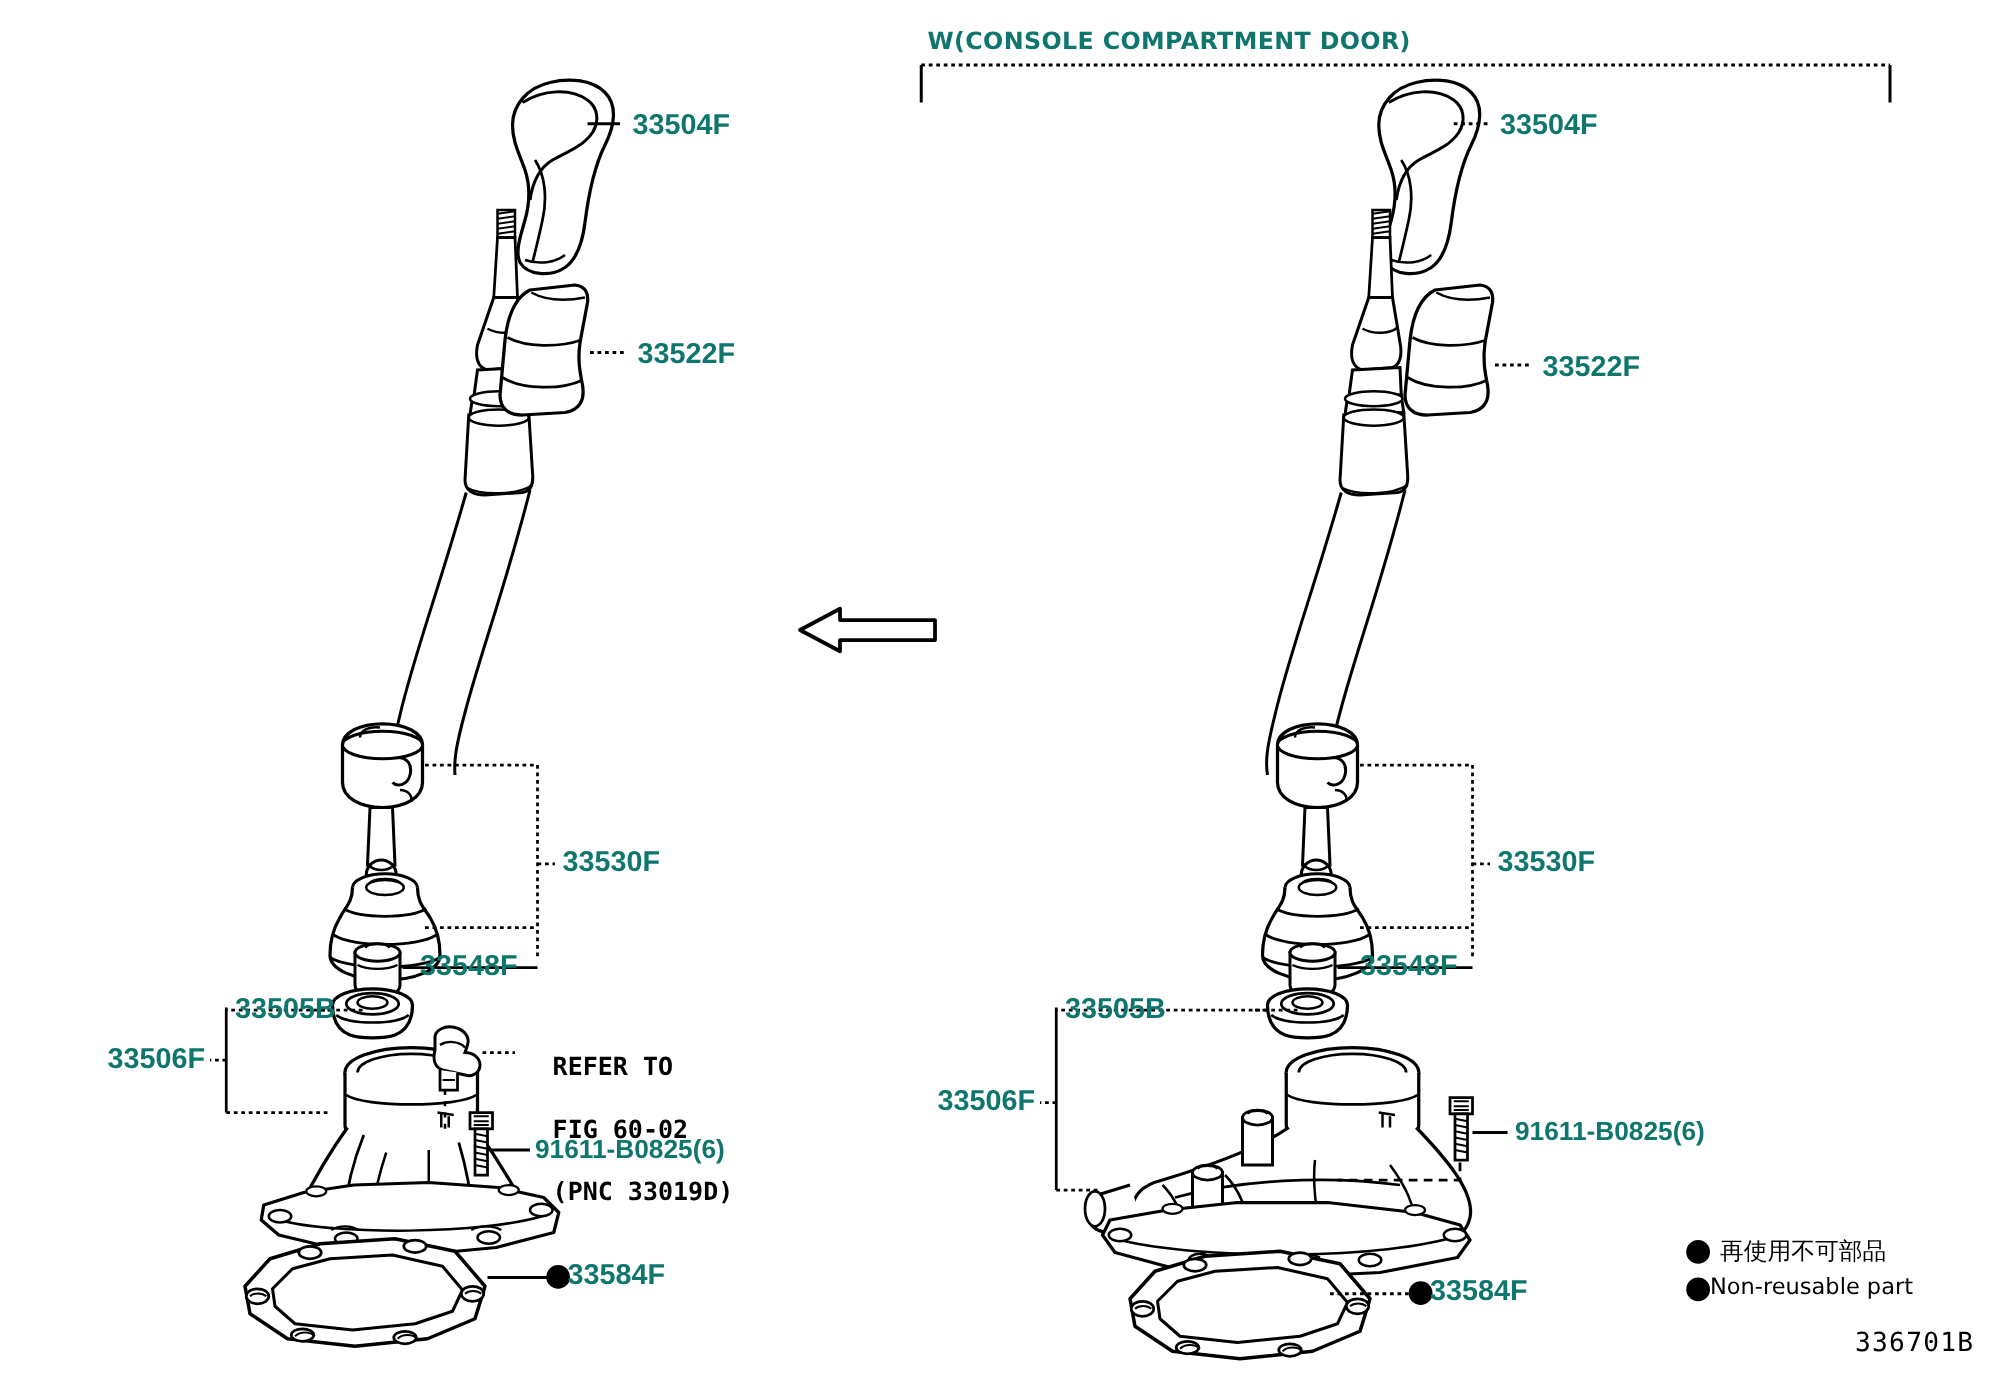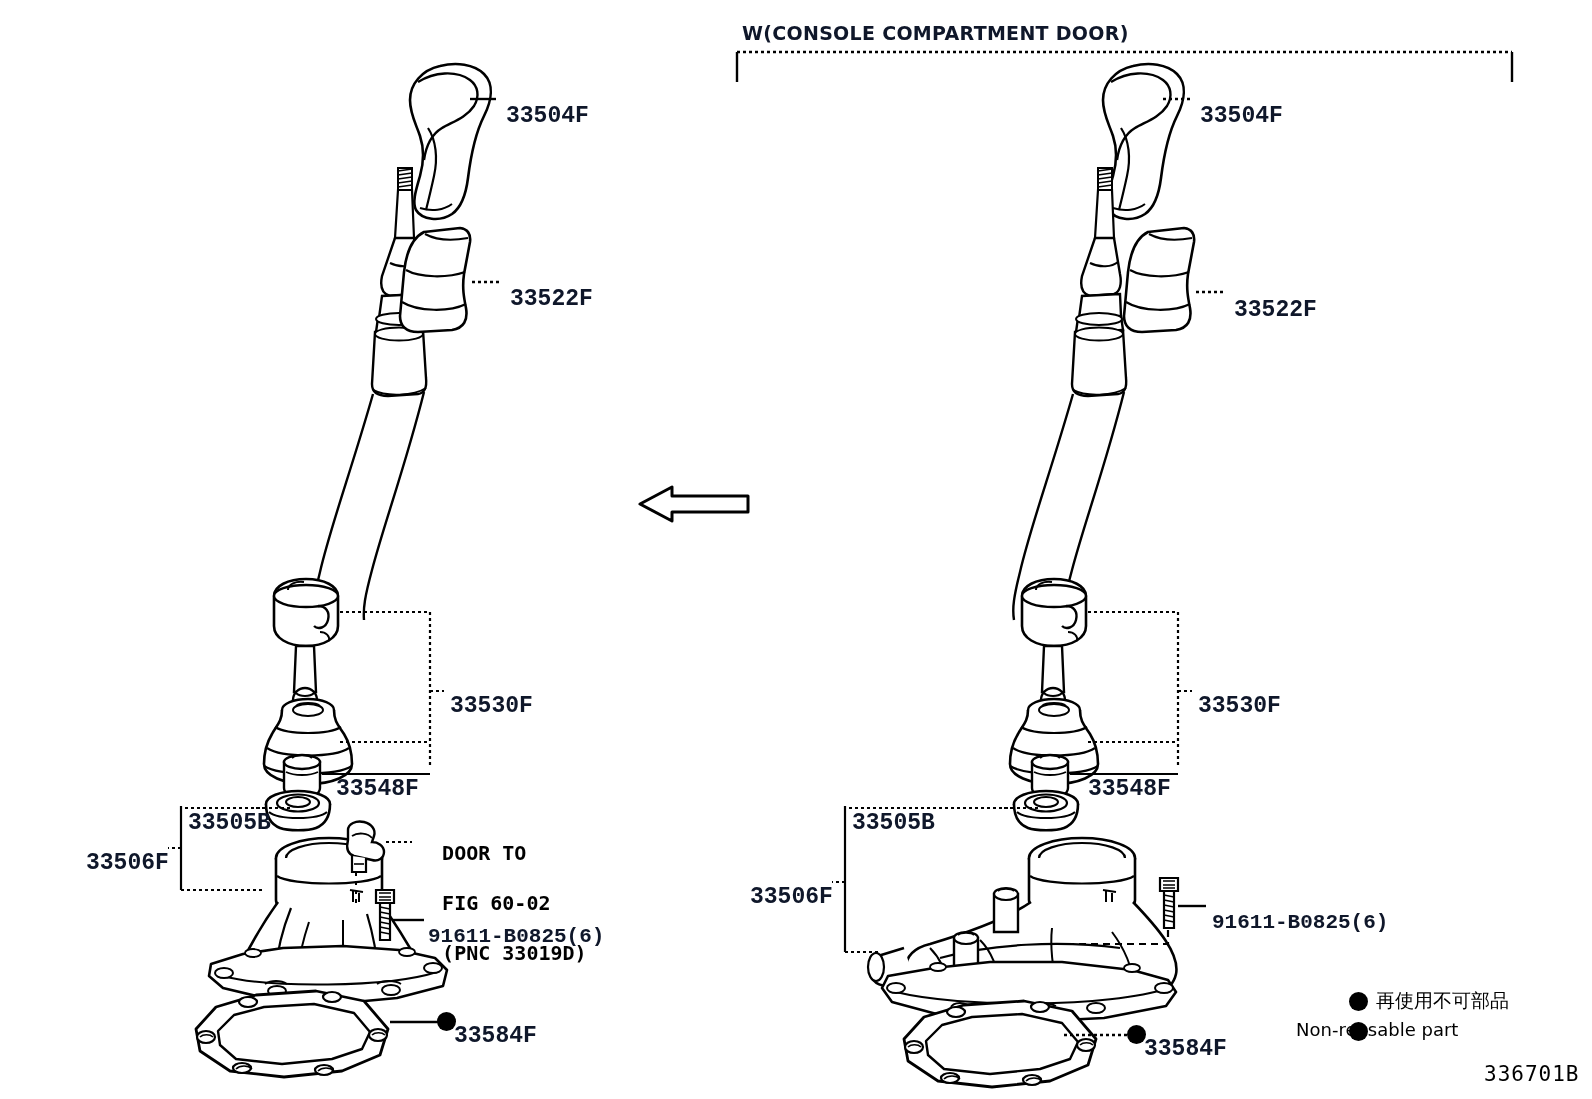--- a/index.html
+++ b/index.html
@@ -1,23 +1,23 @@
 <!DOCTYPE html>
 <html><head>
 <meta charset="utf-8">
 <style>
   html,body{margin:0;padding:0;background:#fff;}
   body{width:1592px;height:1099px;position:relative;overflow:hidden;
        font-family:"DejaVu Sans Mono","Liberation Mono",monospace;color:#000;}
   .diagram{position:absolute;left:0;top:0;width:1592px;height:1099px;}
-  .lbl{position:absolute;font-family:Liberation Mono, monospace;
-       font-weight:bold;font-size:23px;letter-spacing:0px;color:#0f172a;white-space:pre;margin-top:17px;}
+  .lbl{position:absolute;font-family:Liberation Sans, sans-serif;
+       font-weight:bold;font-size:23px;letter-spacing:0px;color:#0f766e;white-space:pre;}
   .lbl-sm{font-size:21px;}
   .hdr{position:absolute;font-family:"DejaVu Sans","Liberation Sans",sans-serif;
-       font-weight:bold;font-size:19px;letter-spacing:.3px;color:#0f172a;white-space:pre;}
+       font-weight:bold;font-size:19px;letter-spacing:.3px;color:#0f766e;white-space:pre;}
   .legend-jp{position:absolute;font-family:"DejaVu Sans","Liberation Sans",sans-serif;
        font-size:19px;font-weight:normal;white-space:pre;}
   .legend-en{position:absolute;font-family:"DejaVu Sans","Liberation Sans",sans-serif;
        font-size:18px;white-space:pre;}
   .figid{position:absolute;font-family:"DejaVu Sans Mono","Liberation Mono",monospace;
        font-size:21px;font-weight:normal;letter-spacing:1px;white-space:pre;}
   .refer{position:absolute;font-family:"DejaVu Sans Mono","Liberation Mono",monospace;
        font-weight:bold;font-size:20px;line-height:25px;white-space:pre;}
   .dot{position:absolute;border-radius:50%;background:#000;}
 </style>
@@ -295,32 +295,32 @@
 <div class="lbl" style="left:510px;top:269px;">33522F</div>
 <div class="lbl" style="left:450px;top:676px;">33530F</div>
 <div class="lbl" style="left:336px;top:759px;">33548F</div>
 <div class="lbl" style="left:188px;top:793px;">33505B</div>
 <div class="lbl" style="left:86px;top:833px;">33506F</div>
 <div class="lbl lbl-sm" style="left:428px;top:908px;">91611-B0825(6)</div>
 <span class="dot" style="left:437px;top:1012px;width:19px;height:19px;"></span>
 <div class="lbl" style="left:454px;top:1006px;">33584F</div>
 
 <div class="refer" style="left:418px;top:816px;">
-  <span>DOOR TO</span><br>
+  <span>REFER TO</span><br>
   <span>FIG 60-02</span><br>
   <span>(PNC 33019D)</span>
 </div>
 
 <div class="lbl" style="left:1200px;top:86px;">33504F</div>
 <div class="lbl" style="left:1234px;top:280px;">33522F</div>
 <div class="lbl" style="left:1198px;top:676px;">33530F</div>
 <div class="lbl" style="left:1088px;top:759px;">33548F</div>
 <div class="lbl" style="left:852px;top:793px;">33505B</div>
 <div class="lbl" style="left:750px;top:867px;">33506F</div>
 <div class="lbl lbl-sm" style="left:1212px;top:894px;">91611-B0825(6)</div>
 <span class="dot" style="left:1127px;top:1025px;width:19px;height:19px;"></span>
 <div class="lbl" style="left:1144px;top:1019px;">33584F</div>
 
 <span class="dot" style="left:1349px;top:992px;width:19px;height:19px;"></span>
 <div class="legend-jp" style="left:1376px;top:988px;">再使用不可部品</div>
 <span class="dot" style="left:1349px;top:1022px;width:19px;height:19px;"></span>
-<div class="legend-en" style="left:1296px;top:1019px;">Non-reusable part</div>
+<div class="legend-en" style="left:1368px;top:1019px;">Non-reusable part</div>
 <div class="figid" style="left:1484px;top:1062px;">336701B</div>
 
 </body></html>

